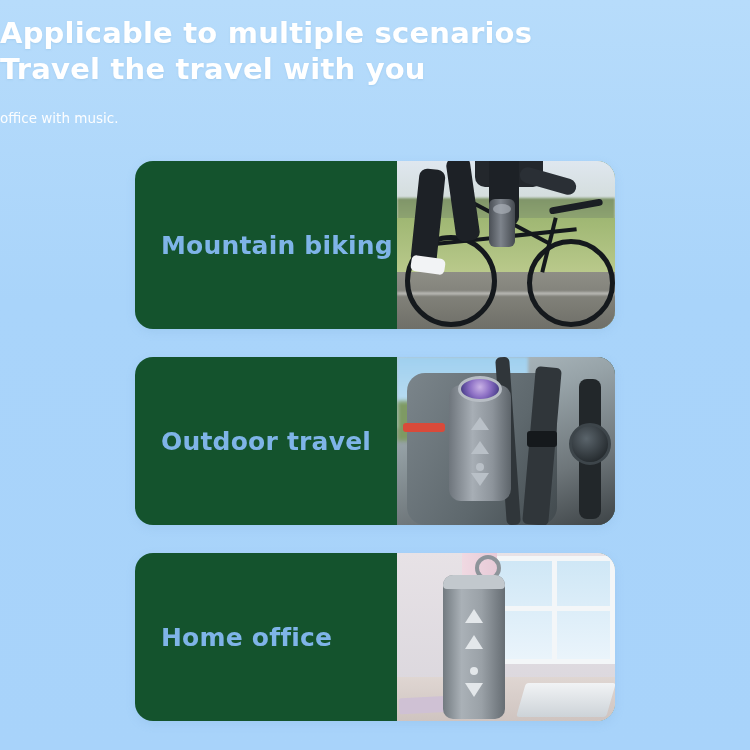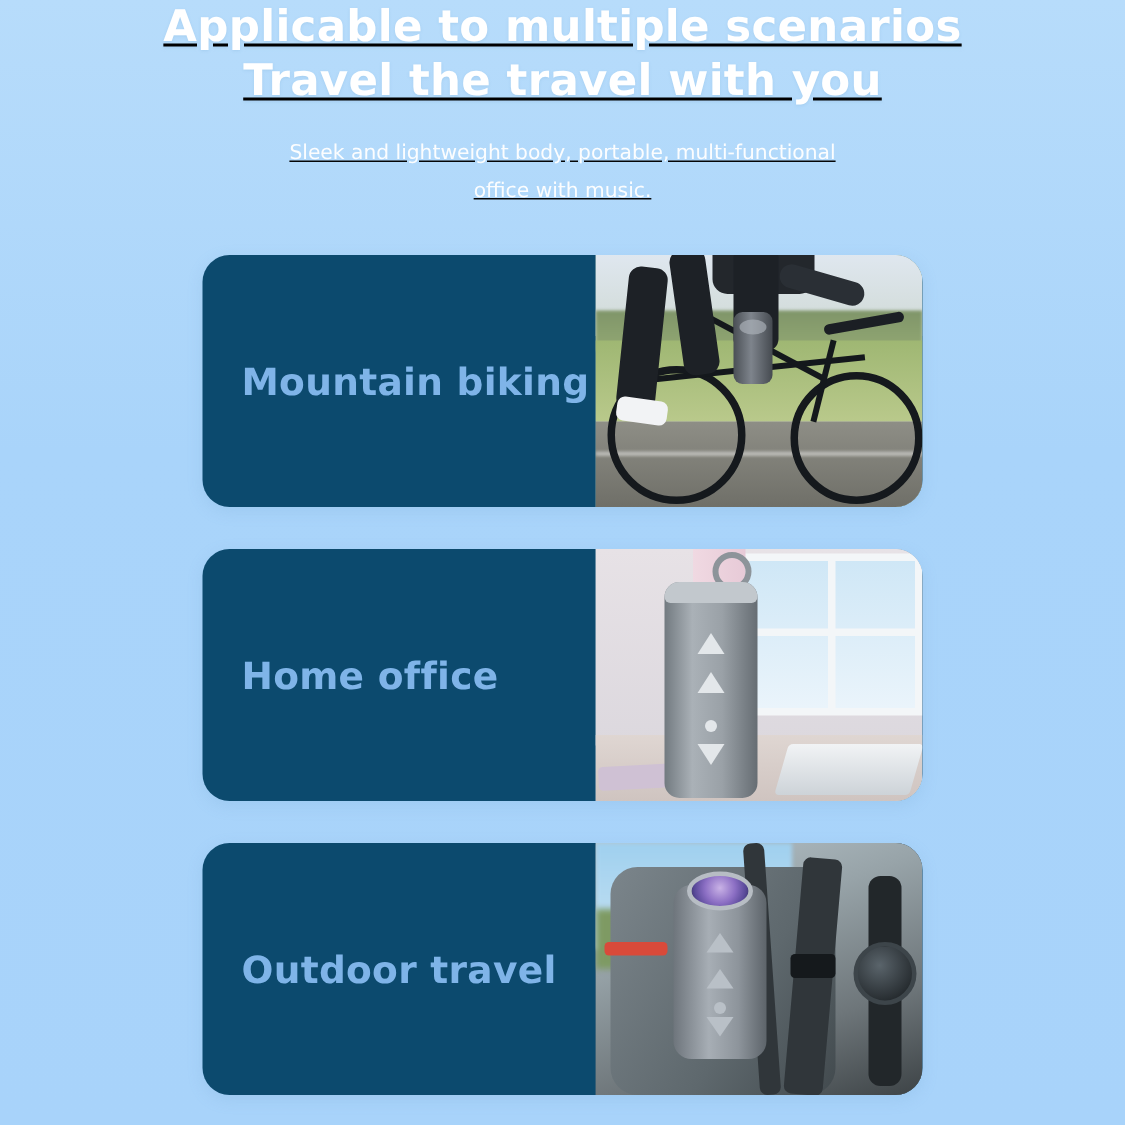--- a/index.html
+++ b/index.html
@@ -9,23 +9,22 @@
     overflow: hidden;
   }
   body {
     font-family: "DejaVu Sans", sans-serif;
     background: linear-gradient(180deg, #b7dcfb 0%, #a9d4fa 40%, #a8d3fa 100%);
     position: relative;
   }
 
   
   .header {
-    padding-top: 0;
-    text-align: center;
-    text-decoration: underline;
+    padding-top: 16px;
+    text-align: left;
   }
   .title-line {
     color: #ffffff;
     font-weight: bold;
     font-size: 29px;
     line-height: 34px;
     letter-spacing: 0.2px;
     text-shadow: 0 1px 2px rgba(120,170,210,0.25);
   }
   .title-line.second {
@@ -43,21 +42,21 @@
   .cards {
     margin-top: 30px;
     display: flex;
     flex-direction: column;
     gap: 28px;
     align-items: center;
   }
   .card {
     width: 480px;
     height: 168px;
-    background: #0c4a6e;
+    background: #14532d;
     border-radius: 18px;
     display: flex;
     overflow: hidden;
     box-shadow: 0 3px 10px rgba(110,160,205,0.18);
   }
   .card-left {
     width: 262px;
     display: flex;
     align-items: center;
     padding-left: 26px;
@@ -270,21 +269,20 @@
     background: #e3e7ea; border-radius: 50%;
   }
 </style>
 </head>
 <body>
 
 <div class="header">
   <div class="title-line">Applicable to multiple scenarios</div>
   <div class="title-line second">Travel the travel with you</div>
   <div class="subtitle">
-    <div>Sleek and lightweight body, portable, multi-functional</div>
     <div>office with music.</div>
   </div>
 </div>
 
 <div class="cards">
 
   <div class="card">
     <div class="card-left">
       <div class="card-label">Mountain biking</div>
     </div>
@@ -307,20 +305,47 @@
         <div class="leg l2"></div>
         <div class="leg l3"></div>
         <div class="shoe"></div>
         <div class="speaker-bike"></div>
       </div>
     </div>
   </div>
 
   <div class="card">
     <div class="card-left">
+      <div class="card-label">Outdoor travel</div>
+    </div>
+    <div class="card-right">
+      <div class="scene-outdoor">
+        <div class="out-bg"></div>
+        <div class="out-sky"></div>
+        <div class="out-green"></div>
+        <div class="backpack"></div>
+        <div class="webbing"></div>
+        <div class="strap s2"></div>
+        <div class="strap s1"></div>
+        <div class="buckle"></div>
+        <div class="speaker-out">
+          <div class="dial"></div>
+          <div class="tri up"></div>
+          <div class="tri up2"></div>
+          <div class="dot"></div>
+          <div class="tri down"></div>
+        </div>
+        <div class="watch-band"></div>
+        <div class="watch-face"></div>
+      </div>
+    </div>
+  </div>
+
+  <div class="card">
+    <div class="card-left">
       <div class="card-label">Home office</div>
     </div>
     <div class="card-right">
       <div class="scene-home">
         <div class="home-wall"></div>
         <div class="home-window">
           <div class="mullion-v"></div>
           <div class="mullion-h"></div>
         </div>
         <div class="home-curtain"></div>
@@ -332,40 +357,13 @@
           <div class="top"></div>
           <div class="tri up"></div>
           <div class="tri up2"></div>
           <div class="dot"></div>
           <div class="tri down"></div>
         </div>
       </div>
     </div>
   </div>
 
-  <div class="card">
-    <div class="card-left">
-      <div class="card-label">Outdoor travel</div>
-    </div>
-    <div class="card-right">
-      <div class="scene-outdoor">
-        <div class="out-bg"></div>
-        <div class="out-sky"></div>
-        <div class="out-green"></div>
-        <div class="backpack"></div>
-        <div class="webbing"></div>
-        <div class="strap s2"></div>
-        <div class="strap s1"></div>
-        <div class="buckle"></div>
-        <div class="speaker-out">
-          <div class="dial"></div>
-          <div class="tri up"></div>
-          <div class="tri up2"></div>
-          <div class="dot"></div>
-          <div class="tri down"></div>
-        </div>
-        <div class="watch-band"></div>
-        <div class="watch-face"></div>
-      </div>
-    </div>
-  </div>
-
 </div>
 
 </body></html>

